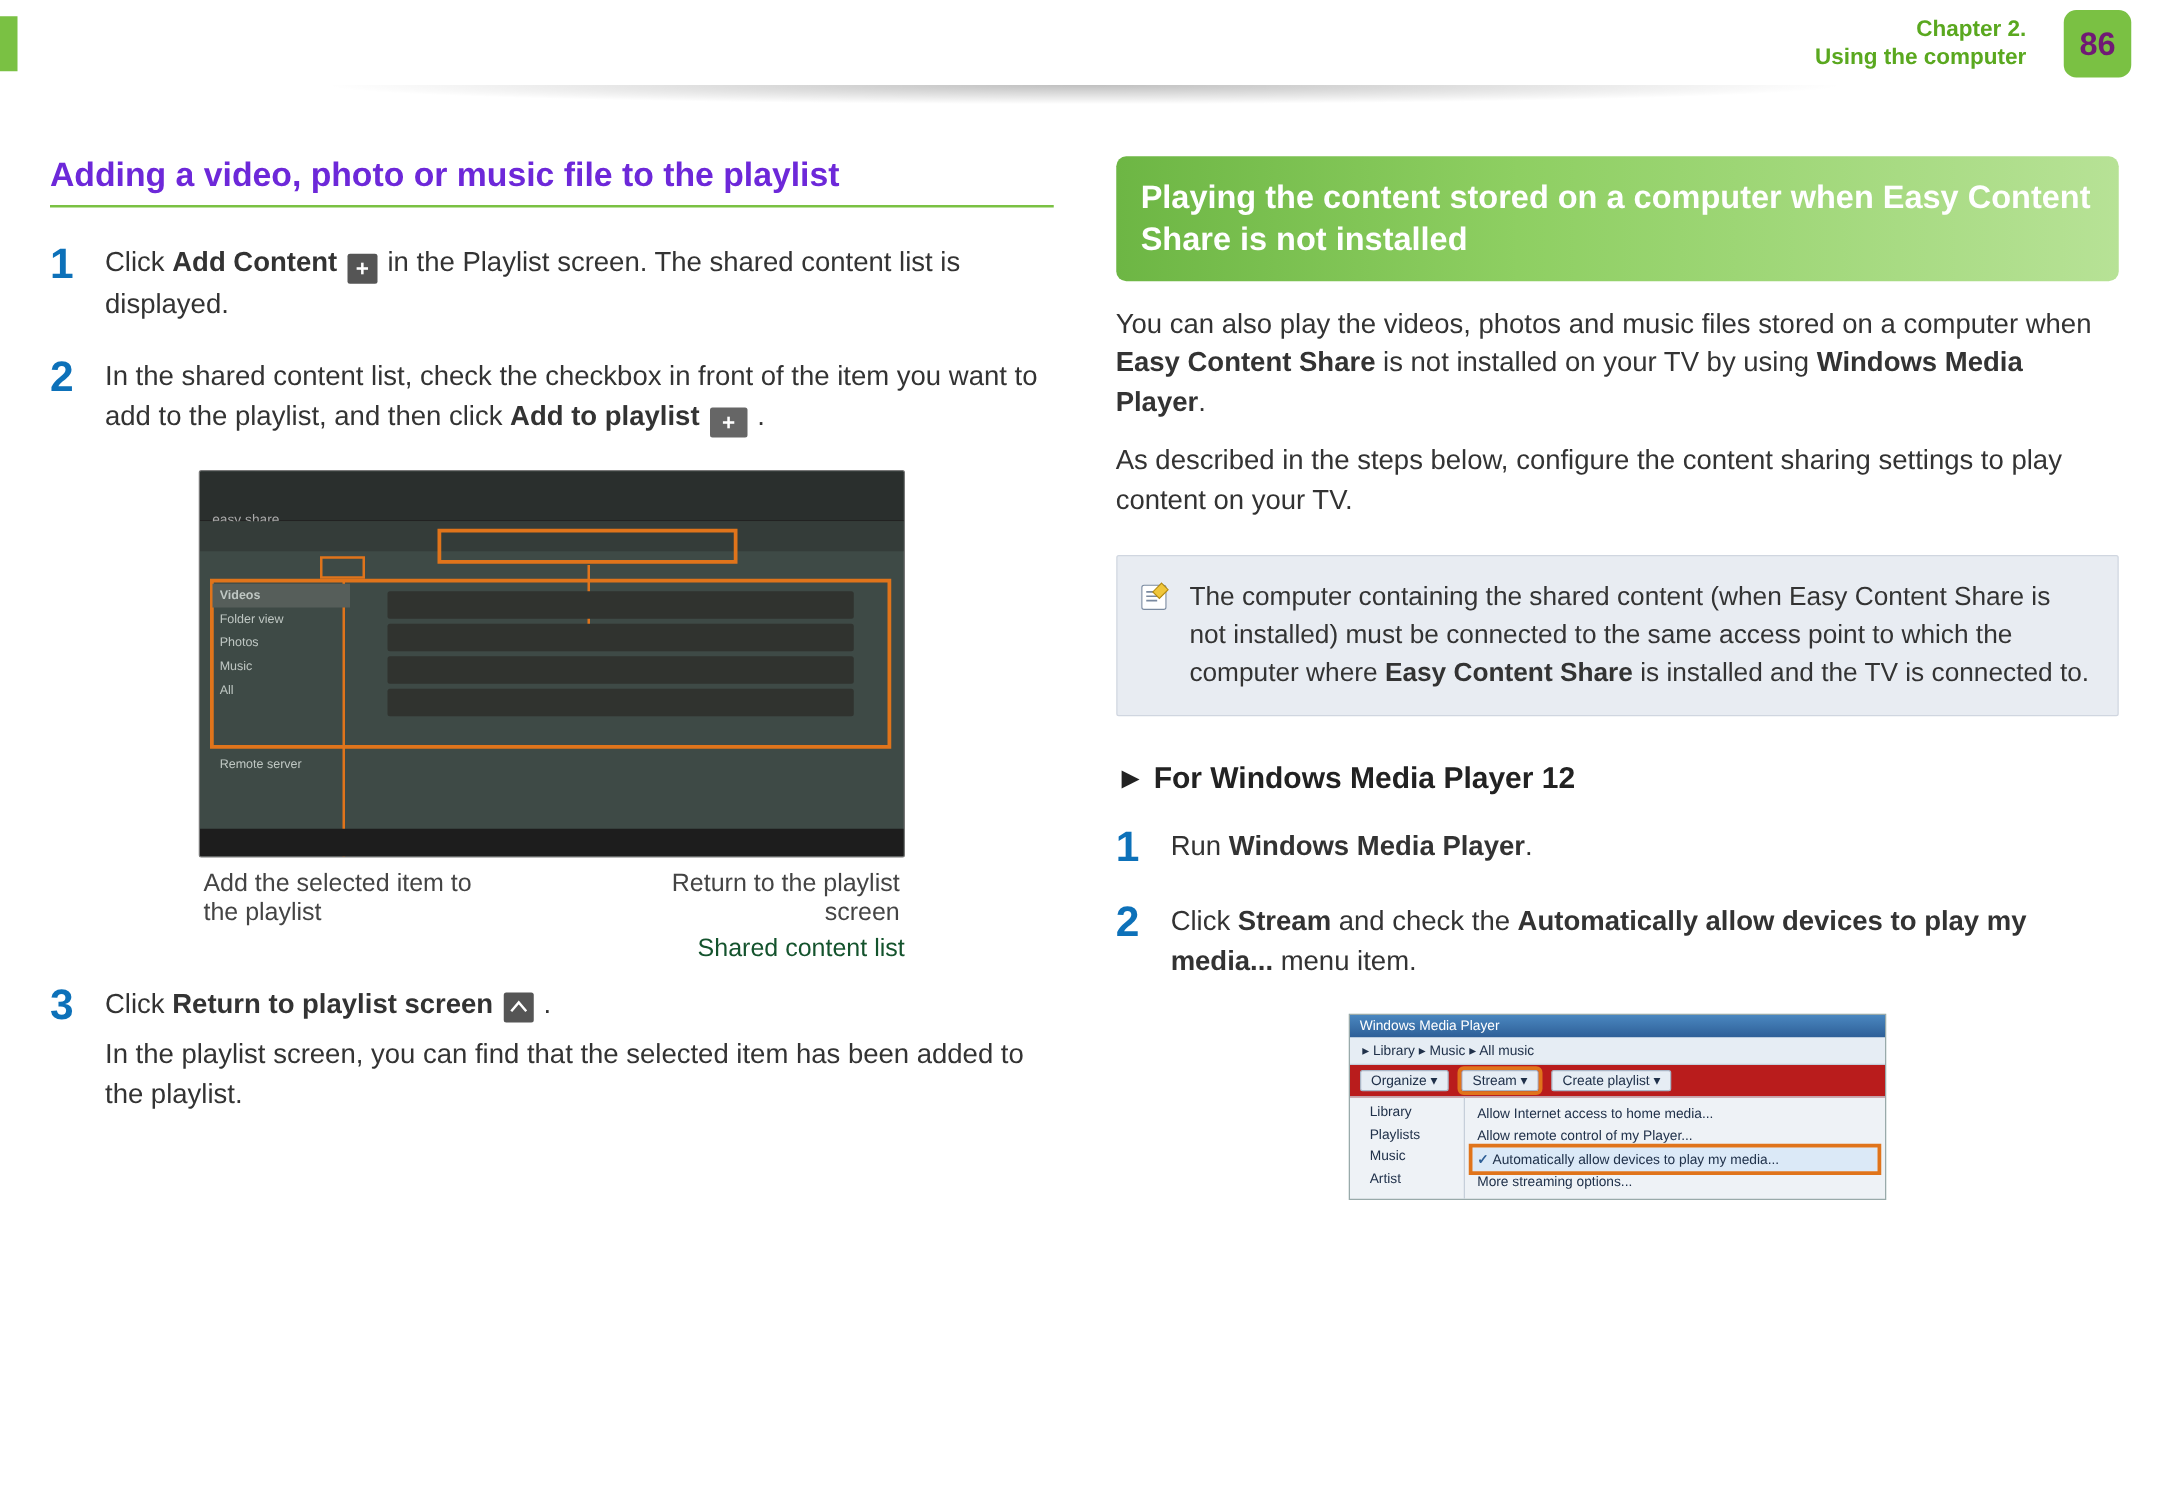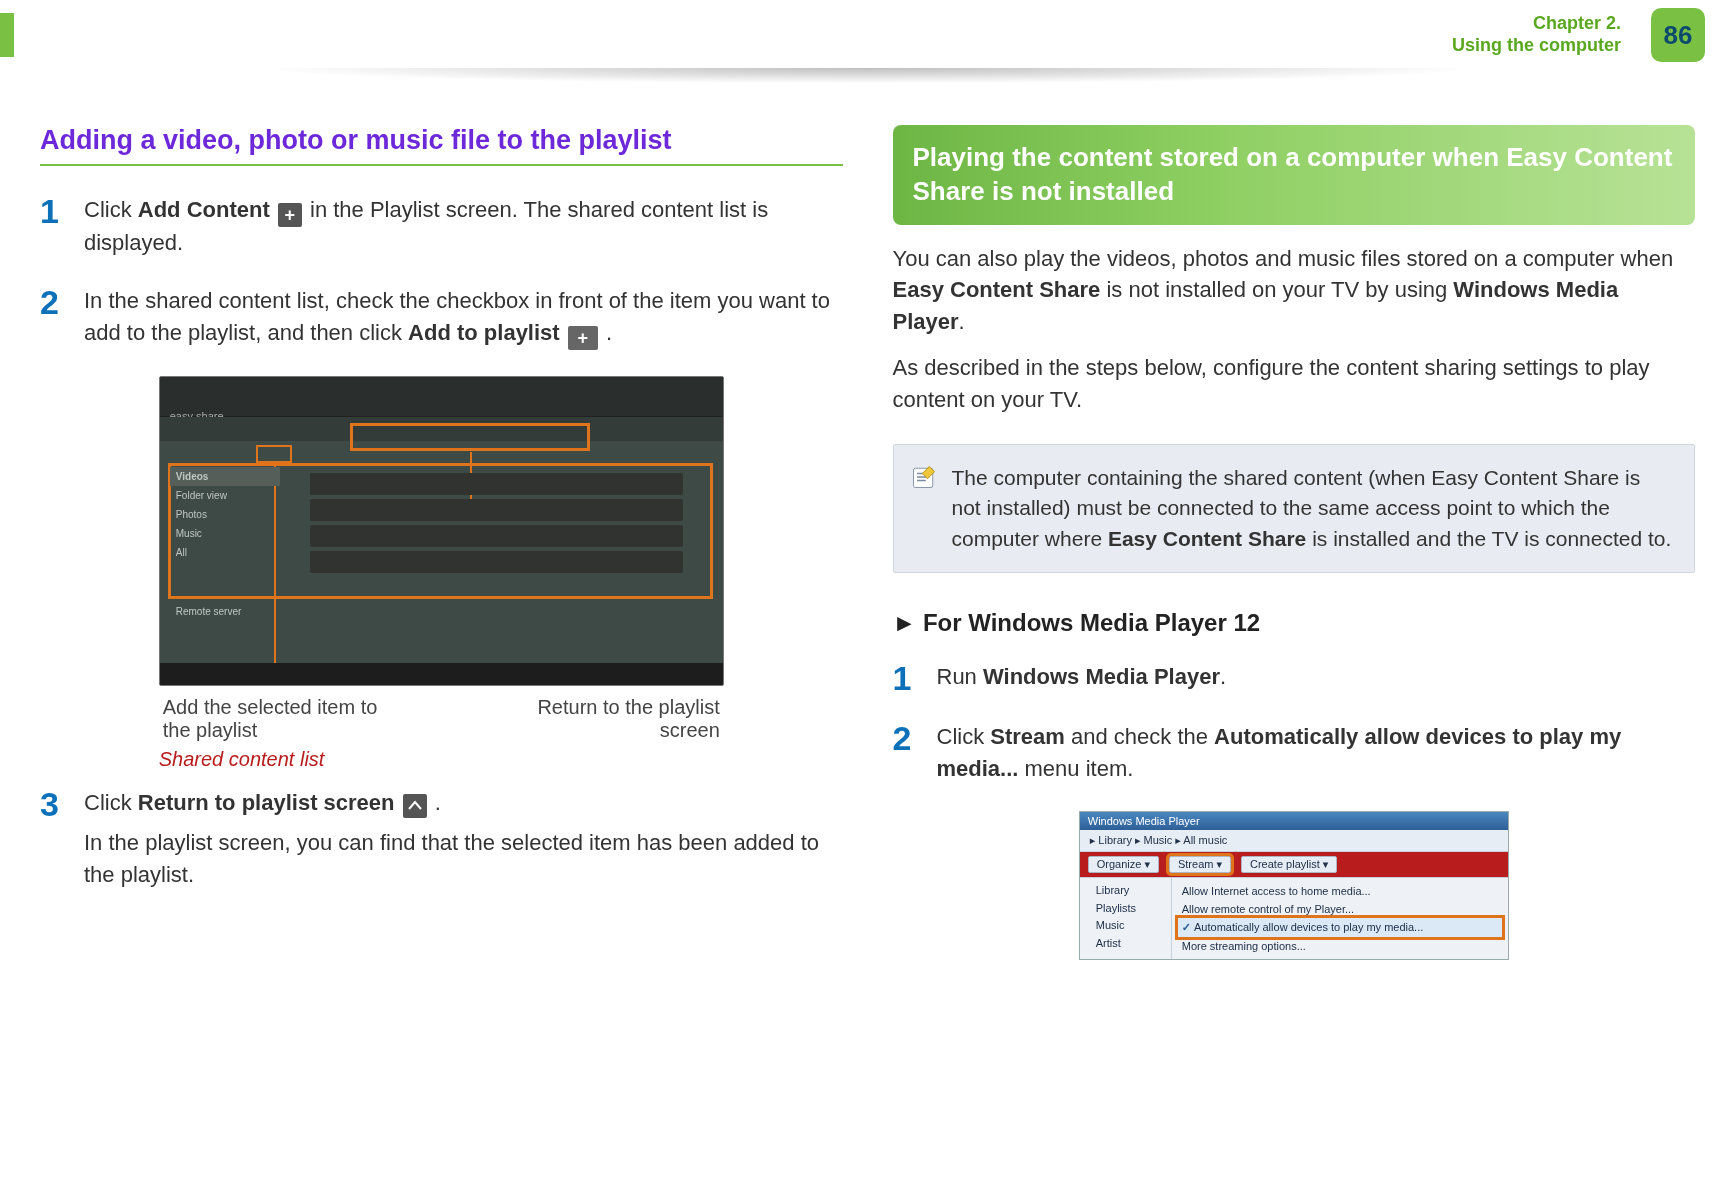--- a/index.html
+++ b/index.html
@@ -42,21 +42,21 @@
     color: #5aa81f;
     display: flex;
     align-items: center;
     gap: 30px;
   }
   .chapter-text { line-height: 1.2; }
   .page-badge {
     width: 54px; height: 54px;
     border-radius: 10px;
     background: #7ac143;
-    color: #0c4a6e;
+    color: #701a75;
     font-size: 26px;
     font-weight: 700;
     display: flex;
     align-items: center;
     justify-content: center;
   }
   .header-shadow {
     position: absolute;
     left: 0; right: 0; top: 68px;
     height: 22px;
@@ -140,21 +140,21 @@
   .arrow-a::after{content:''; position:absolute; left:16px; top:18px; width:2px; height:240px; background:#e0741b;}
   .fig-labels {
     display:flex;
     justify-content: space-between;
     font-size: 20px;
     color:#444;
     margin-top: 10px;
     padding: 0 4px;
   }
   .fig-labels .r { text-align:right;}
-  .fig-center { text-align:left; font-size:20px; color:#b91c1c; margin-top:6px;font-style:italic;}
+  .fig-center { text-align:right; font-size:20px; color:#14532d; margin-top:6px;}
   
   .callout {
     background: linear-gradient(90deg, #6db644 0%, #8ecf62 40%, #b7e296 100%);
     color: #fff;
     font-size: 26px;
     font-weight: 700;
     padding: 16px 20px;
     border-radius: 8px;
     line-height: 1.3;
     margin-bottom: 18px;

